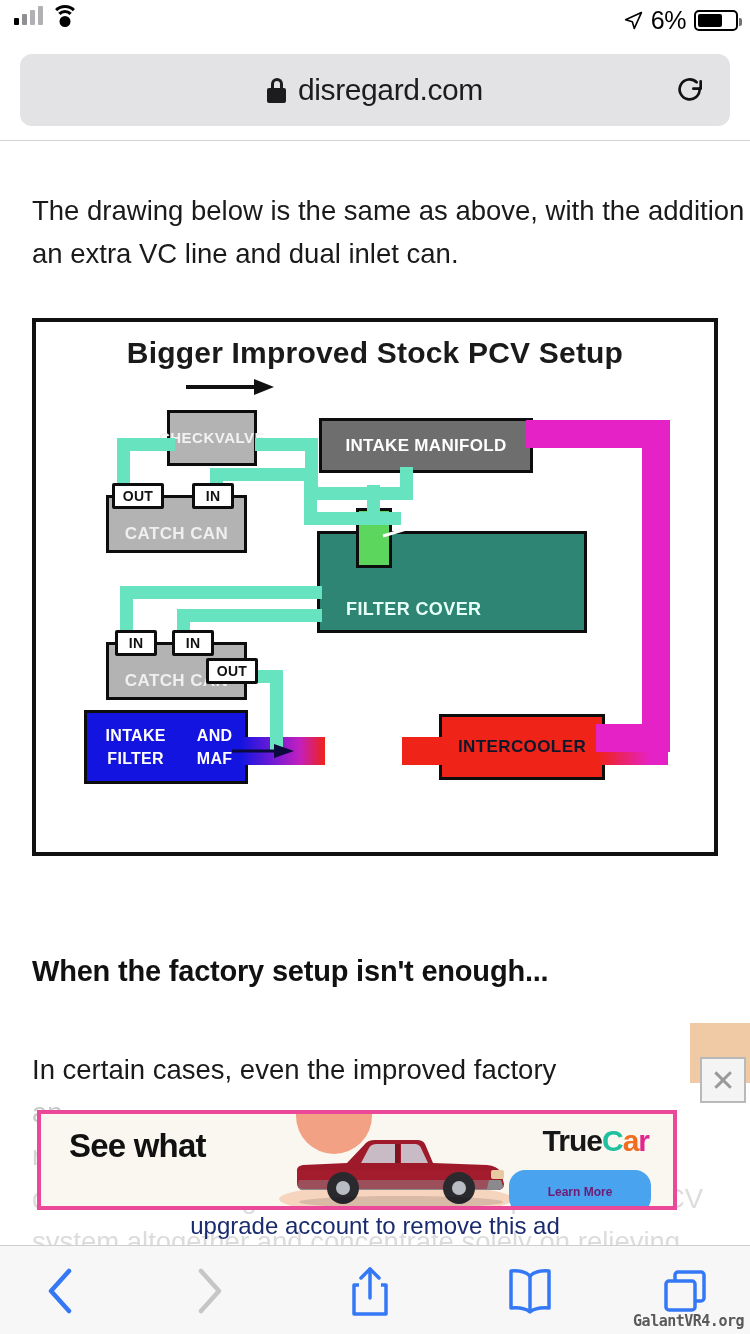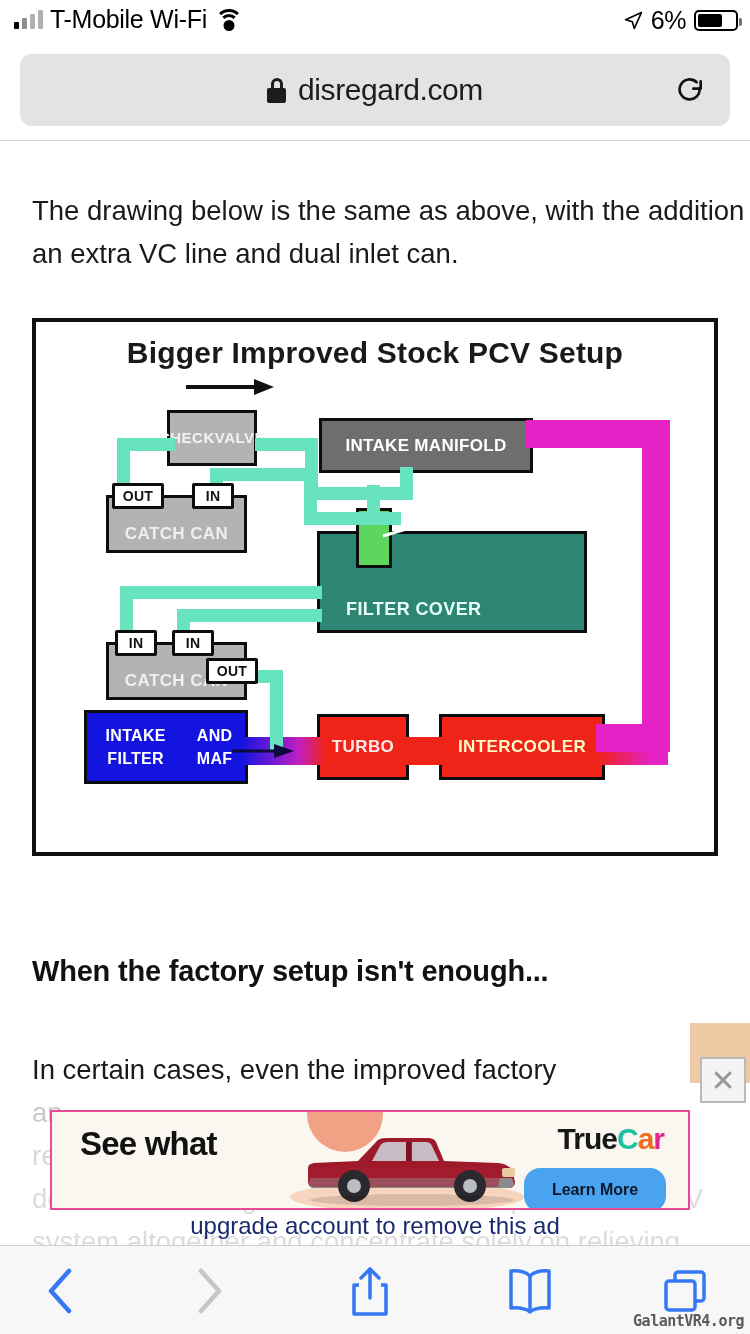--- a/index.html
+++ b/index.html
@@ -97,21 +97,21 @@
            font-size:17px;font-weight:bold;color:#efefef;letter-spacing:.4px;align-items:flex-end;padding-bottom:6px;}
   .b-vc{left:281px;top:209px;width:270px;height:102px;background:#2e8573;
            font-size:18px;font-weight:bold;color:#e6fff7;letter-spacing:.4px;
            align-items:flex-end;justify-content:flex-start;padding:0 0 10px 26px;}
   .b-pcv{left:320px;top:186px;width:36px;height:60px;background:#5cd65c;border:3px solid #0d0d0d;}
   .b-filter{left:48px;top:388px;width:164px;height:74px;background:#1414e0;
            font-size:16px;font-weight:bold;color:#ffffff;line-height:23px;letter-spacing:.3px;}
   .b-turbo{left:281px;top:392px;width:92px;height:66px;background:#ef2318;
            font-size:17px;font-weight:bold;color:#ffe9e7;letter-spacing:.4px;}
   .b-ic{left:403px;top:392px;width:166px;height:66px;background:#ef2318;
-           font-size:17px;font-weight:bold;color:#fef9c3;letter-spacing:.4px;}
+           font-size:17px;font-weight:bold;color:#0f172a;letter-spacing:.4px;}
 
   .port{position:absolute;background:#ffffff;border:3px solid #0d0d0d;box-sizing:border-box;
         font-size:14px;font-weight:bold;color:#111;display:flex;align-items:center;justify-content:center;
         border-radius:2px;letter-spacing:.3px;z-index:6;}
 
   .pcv-label{position:absolute;left:383px;top:193px;font-size:17px;font-weight:bold;color:#ffffff;letter-spacing:.4px;z-index:7;}
 
   .hose{position:absolute;background:#68e3c0;z-index:3;}
   .hose.v{width:13px;}
   .hose.h{height:13px;}
@@ -121,34 +121,34 @@
 
   
   .pipe-grad{position:absolute;left:205px;top:415px;width:84px;height:28px;z-index:1;
      background:linear-gradient(90deg,#1414e0 0%,#6a1ad6 35%,#c21fbe 70%,#ef2318 100%);}
   .pipe-red1{position:absolute;left:366px;top:415px;width:44px;height:28px;background:#ef2318;z-index:1;}
   .pipe-grad2{position:absolute;left:562px;top:415px;width:70px;height:28px;z-index:1;
      background:linear-gradient(90deg,#ef2318 0%,#e522c6 75%);}
 
   
   .ad{
-    position:absolute;left:50px;top:1110px;width:640px;height:100px;
-    background:#faf7f0;border:2px solid #ec4899;box-sizing:border-box;overflow:hidden;z-index:20;padding-left:38px;
+    position:absolute;left:37px;top:1110px;width:640px;height:100px;
+    background:#faf7f0;border:4px solid #ec4899;box-sizing:border-box;overflow:hidden;z-index:20;padding-left:38px;
   }
   .ad-head{position:absolute;left:28px;top:14px;font-size:33px;font-weight:bold;color:#111;line-height:35px;letter-spacing:-0.8px;}
   .ad-sun{position:absolute;left:255px;top:-36px;width:76px;height:76px;border-radius:50%;background:#f2a184;}
   .ad-ground{position:absolute;left:238px;top:70px;width:234px;height:30px;border-radius:50%;background:#f6d4be;}
   .truck{position:absolute;left:250px;top:16px;width:220px;height:78px;}
   .ad-logo{position:absolute;right:24px;top:10px;font-size:30px;font-weight:bold;letter-spacing:-1px;}
   .ad-logo .l1{color:#171717;}
   .ad-logo .c{color:#1fbfa0;}
   .ad-logo .a{color:#f06c1e;}
   .ad-logo .r{color:#e3258f;}
   .ad-cta{position:absolute;right:22px;top:56px;width:142px;height:44px;background:#4aa3ef;
-          border-radius:16px;color:#0f172a;font-size:16px;font-weight:bold;display:flex;align-items:center;justify-content:center;}
+          border-radius:16px;color:#701a75;font-size:12px;font-weight:bold;display:flex;align-items:center;justify-content:center;}
   .ad-note{position:absolute;left:0;top:1212px;width:750px;text-align:center;
            font-size:24px;color:#1a2a6e;z-index:21;}
   .ad-close{position:absolute;left:700px;top:1057px;width:46px;height:46px;background:#f4f4f4;
             border:2px solid #b9b9b9;box-sizing:border-box;z-index:22;
             display:flex;align-items:center;justify-content:center;color:#9a9a9a;font-size:30px;}
   .ad-peek{position:absolute;left:690px;top:1023px;width:60px;height:60px;background:#f0c9a5;z-index:19;}
 
   
   .toolbar{
     position:absolute;left:0;top:1245px;width:750px;height:89px;
@@ -167,21 +167,20 @@
 <body>
 
 <div class="statusbar">
   <div class="sb-left">
     <span class="bars">
         <i></i>
         <i></i>
         <i></i>
         <i></i>
       </span>
-    <span class="carrier">T-Mobile Wi-Fi</span>
     <span class="wifi">
         <span></span>
         <span></span>
         <span></span>
       </span>
   </div>
   <div class="sb-right">
     <svg class="loc-arrow" viewBox="0 0 24 24">
       <path d="M22 2 L2 11 L10.5 13.5 L13 22 Z" fill="none" stroke="#000" stroke-width="2" stroke-linejoin="round"></path>
     </svg>
@@ -298,23 +297,20 @@
       <div class="box b-filter">
         <span>INTAKE FILTER</span>
           <br>
         <span>AND MAF</span>
       </div>
       <svg class="arrow-svg" style="left:196px;top:420px;width:62px;height:18px;" viewBox="0 0 62 18">
         <line x1="0" y1="9" x2="46" y2="9" stroke="#0a0a3c" stroke-width="3"></line>
         <polygon points="42,2 62,9 42,16" fill="#0a0a3c"></polygon>
       </svg>
 
-      <div class="box b-turbo">
-        <span>TURBO</span>
-      </div>
       <div class="box b-ic">
         <span>INTERCOOLER</span>
       </div>
 
     </div>
   </div>
 
   <div class="heading">When the factory setup isn't enough...</div>
 
   <div class="para p-body">

